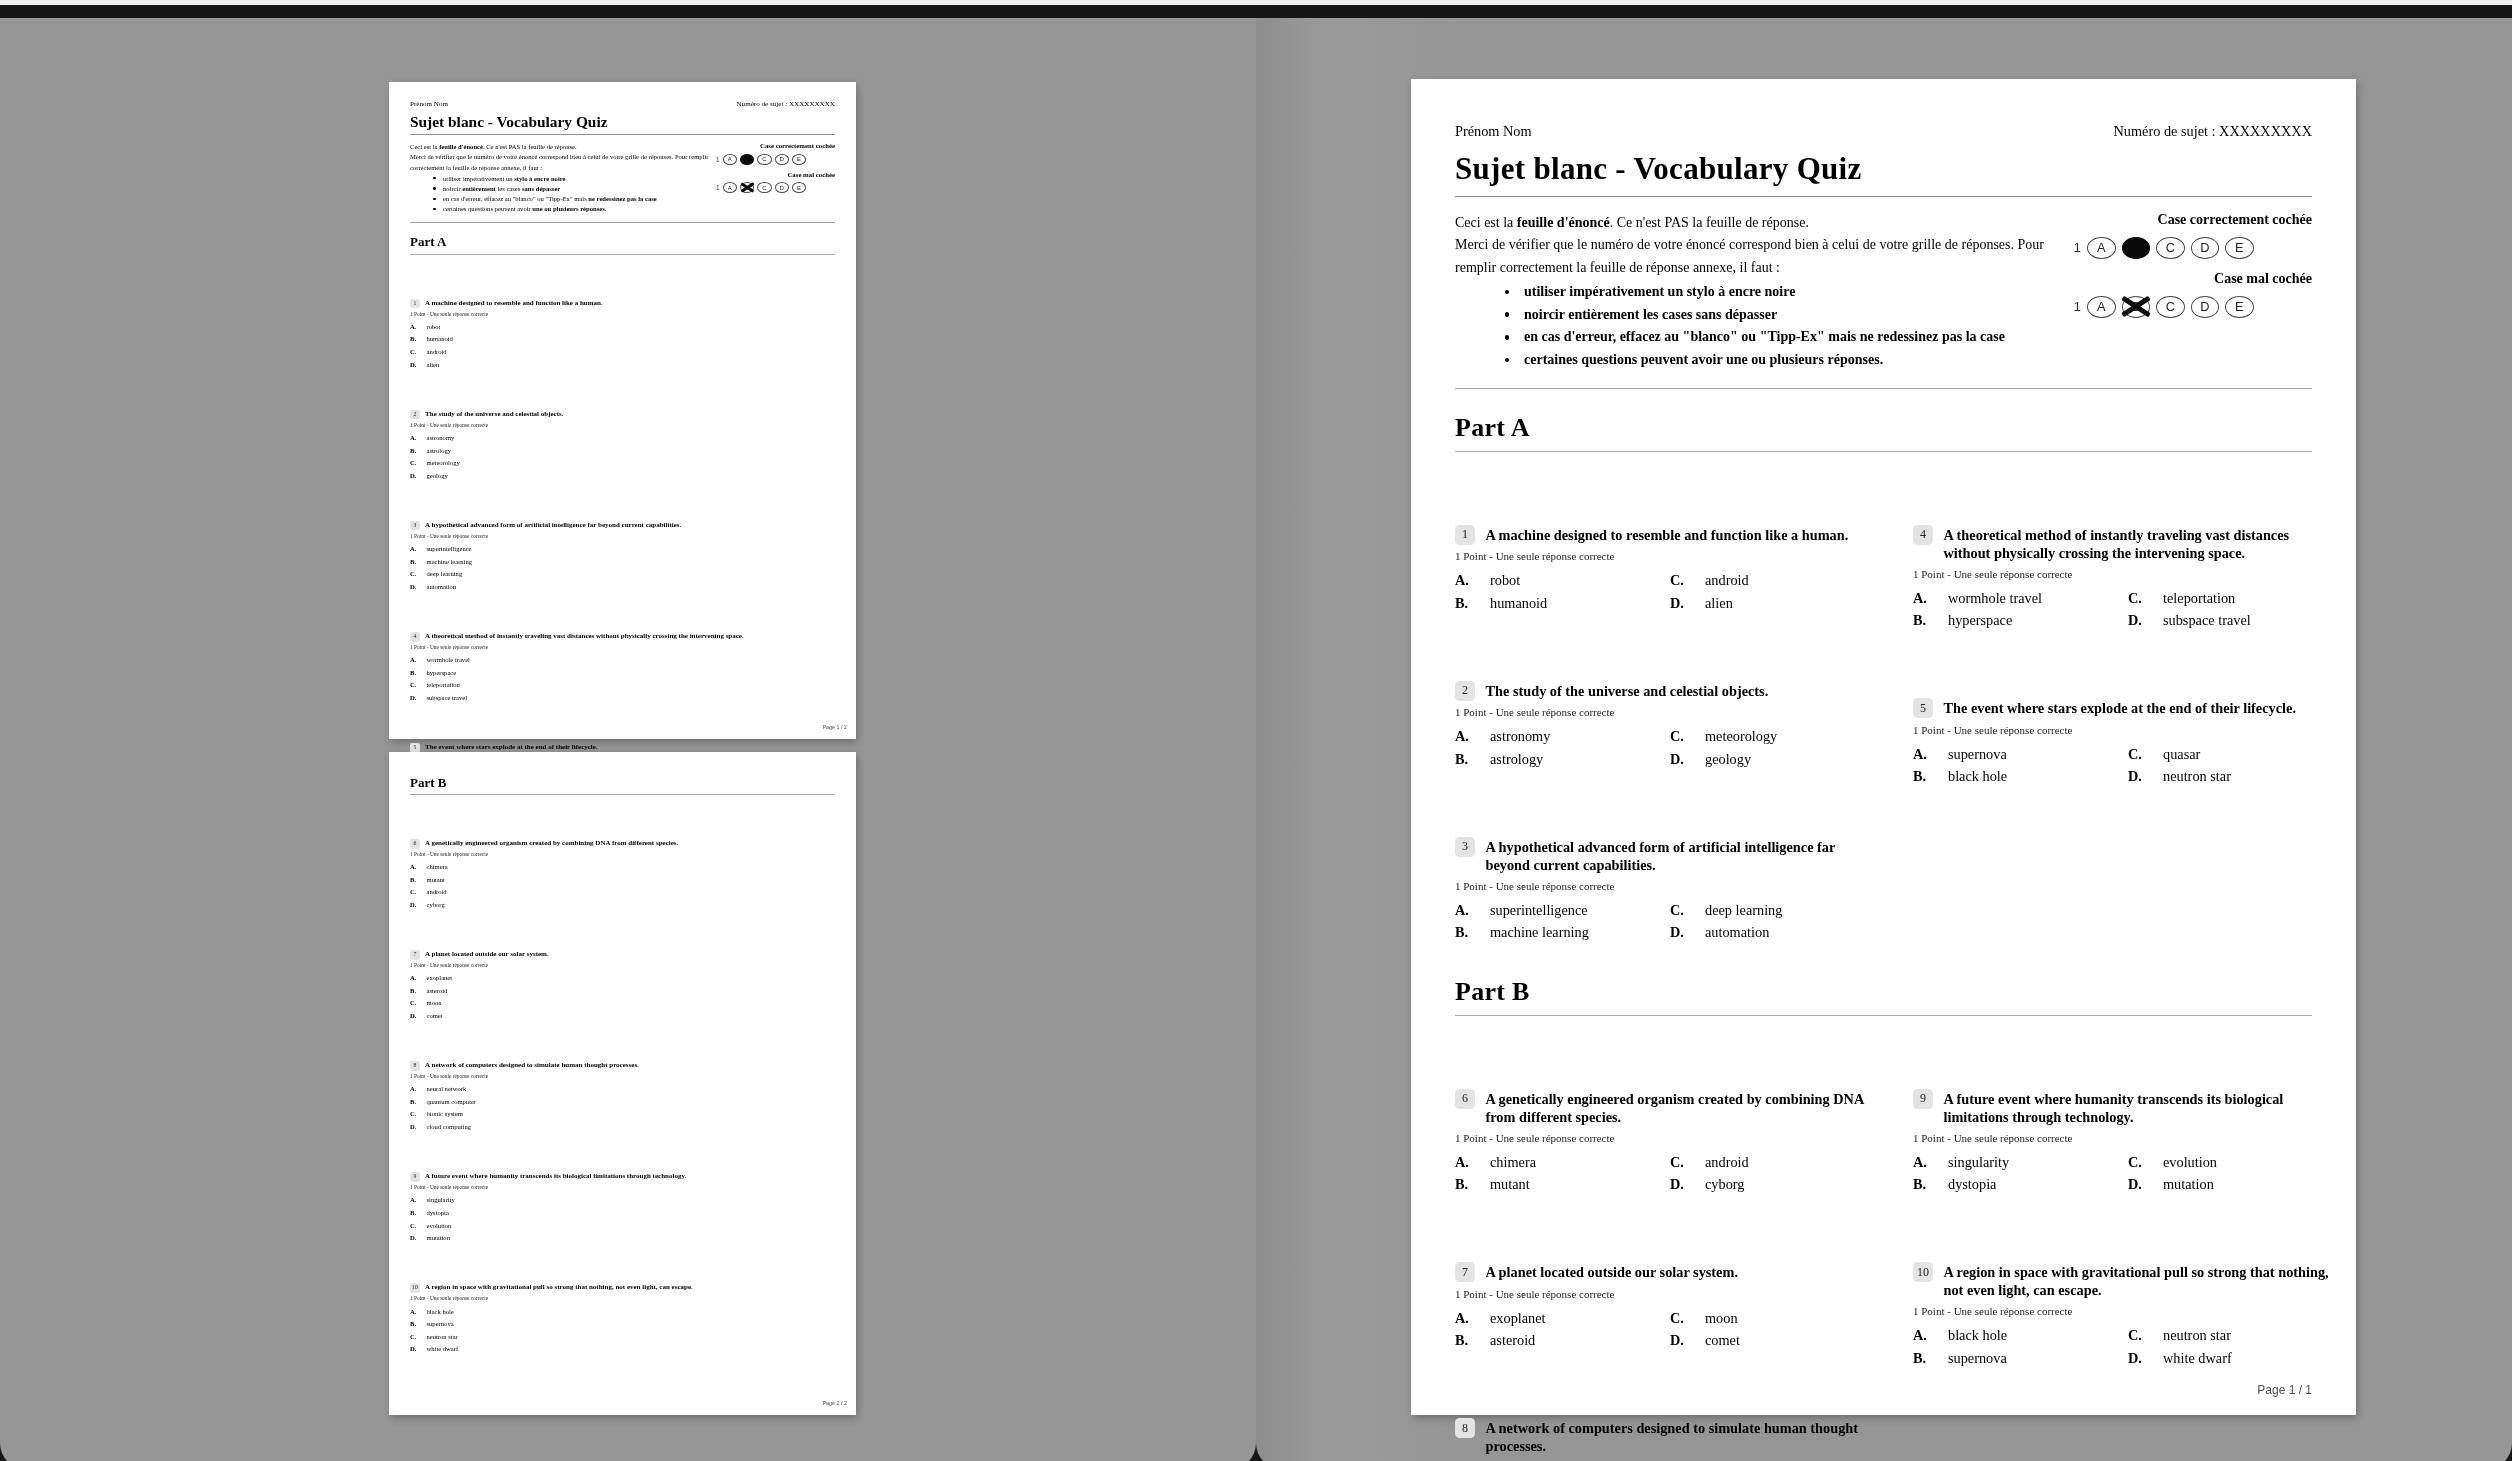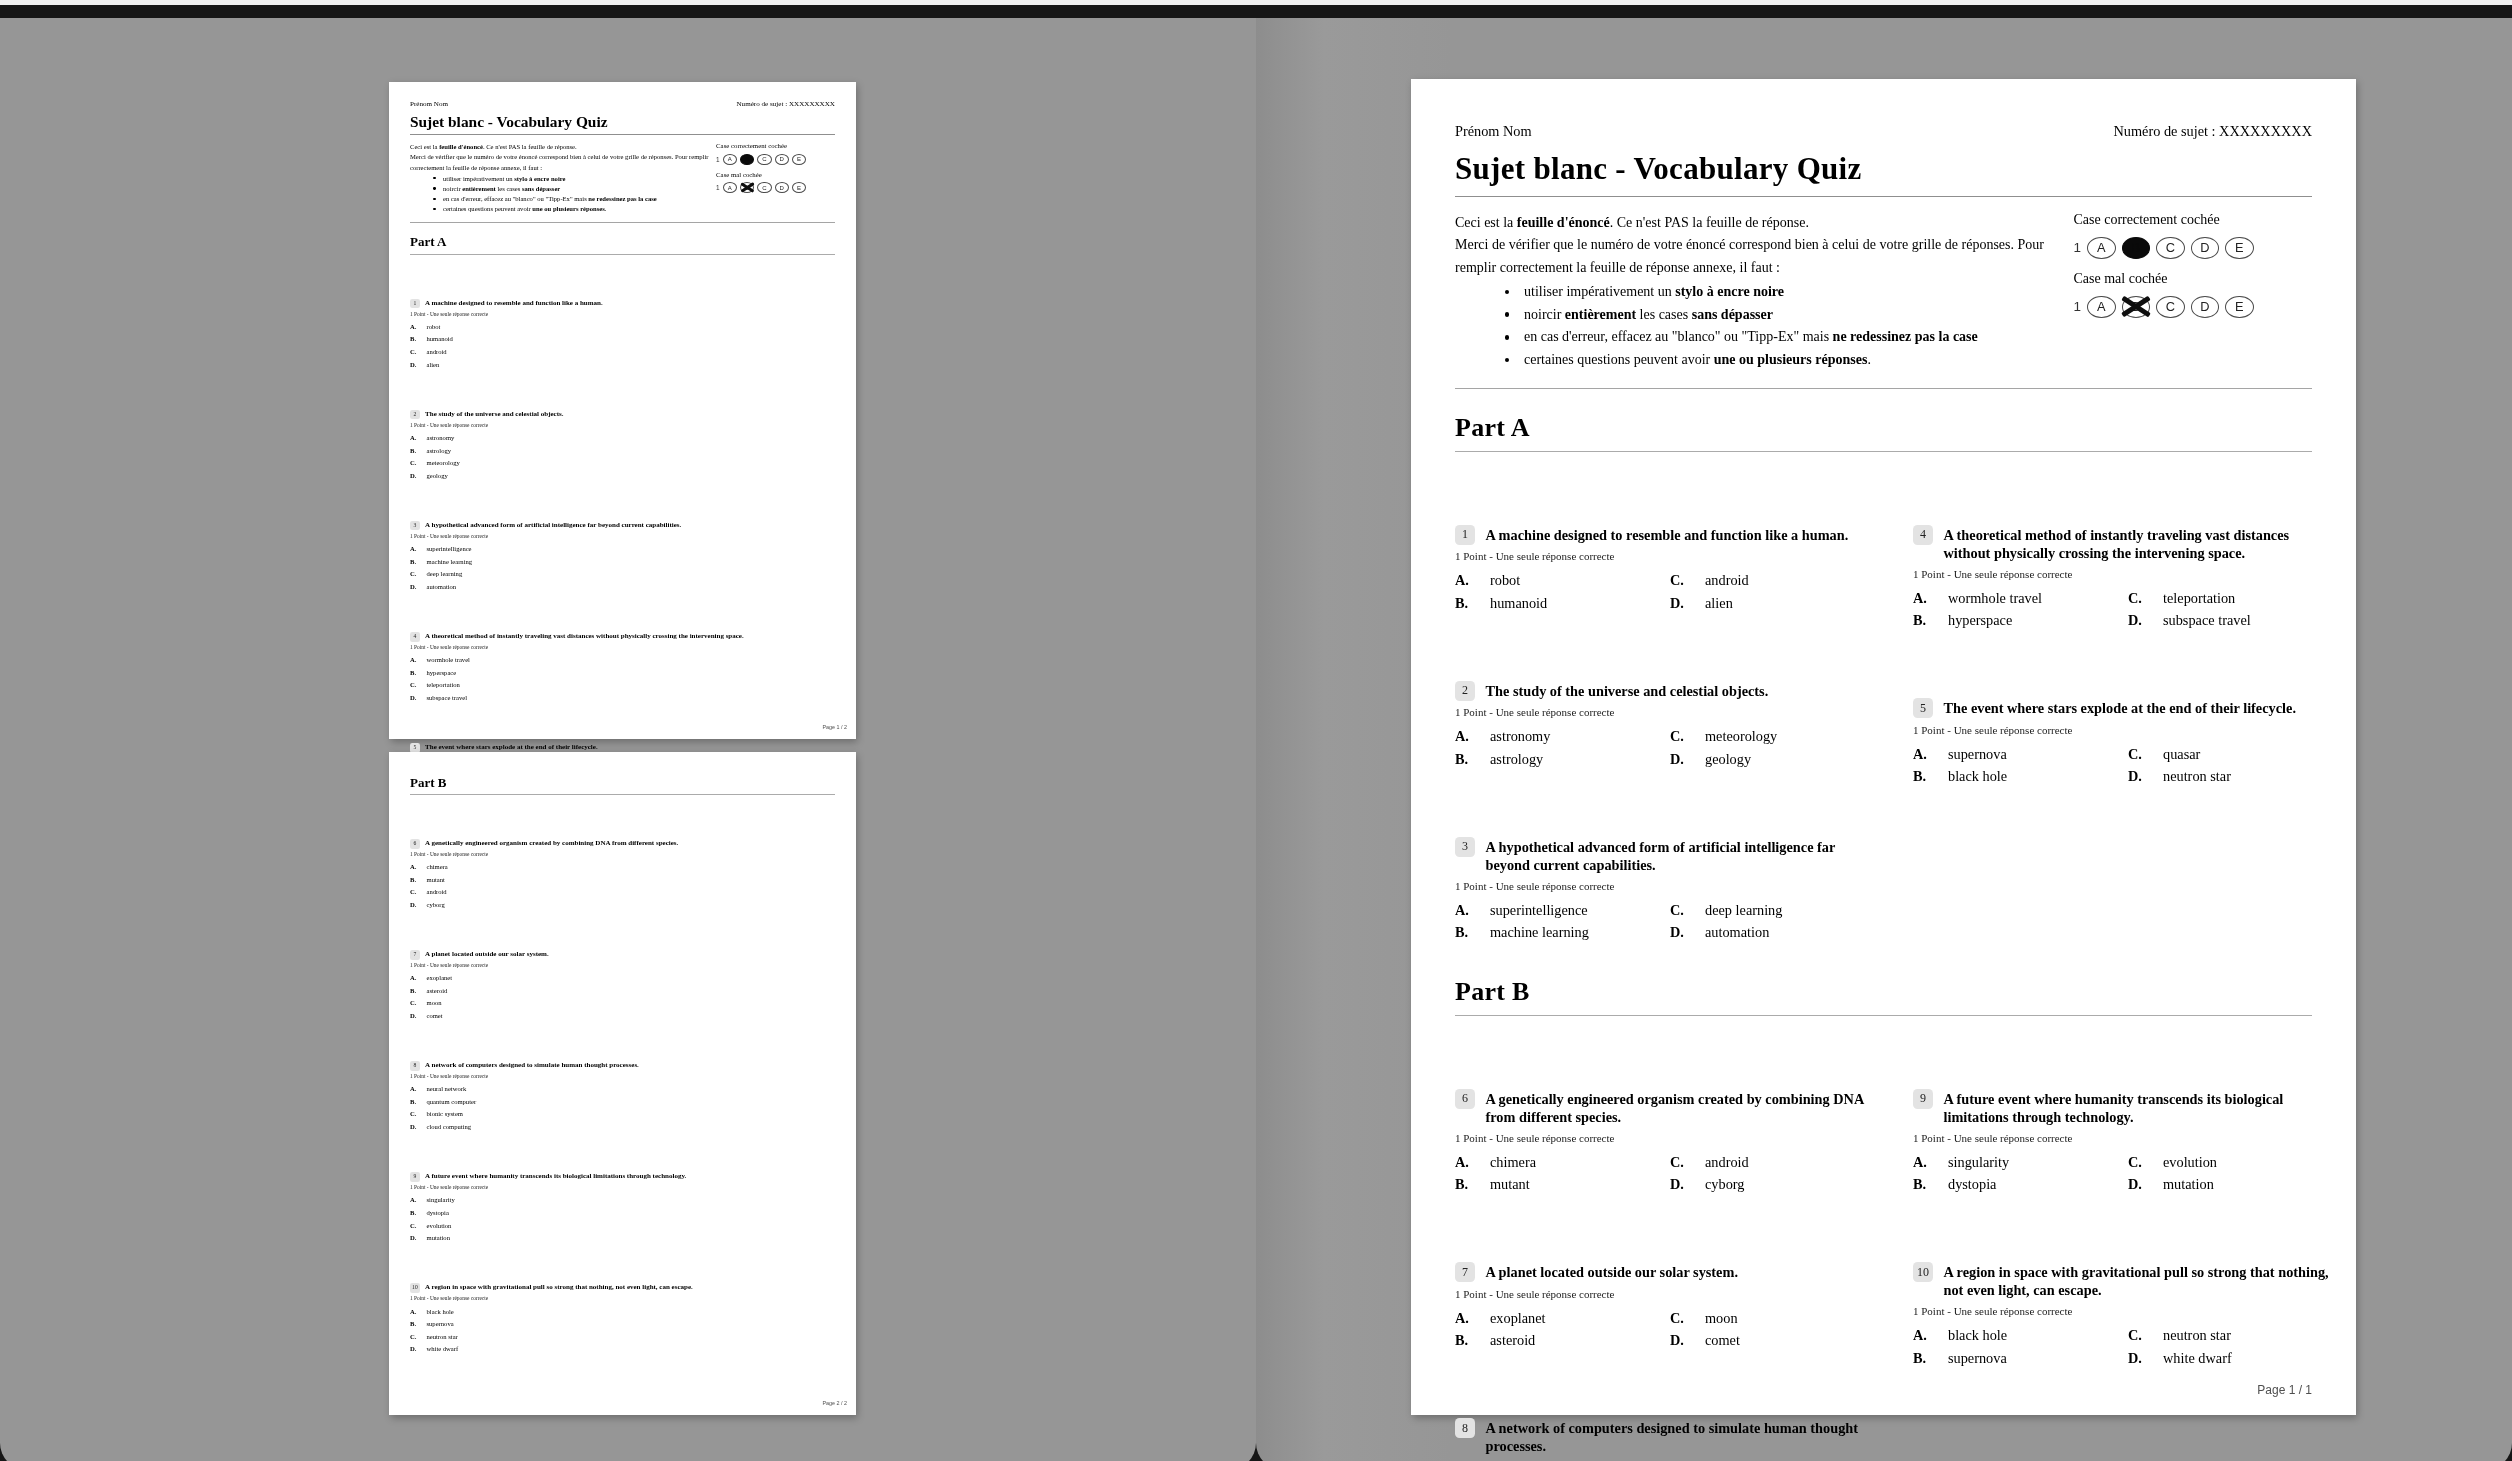--- a/index.html
+++ b/index.html
@@ -13,24 +13,24 @@
   .pg{position:absolute;background:#ffffff;box-shadow:2.3px 3px 7.5px rgba(0,0,0,0.28);color:#000;}
 
   
   .pg-main{left:155px;top:61px;width:945px;height:1336px;}
   .pg-main .doc-header{display:flex;justify-content:space-between;margin:44px 44px 0;font-size:14.3px;}
   .pg-main .doc-title{margin:10.5px 44px 0;font-size:31px;font-weight:700;letter-spacing:0.3px;}
   .pg-main .title-rule{margin:9px 44px 0;border-top:1.5px solid #8f8f8f;}
   .pg-main .intro-wrap{display:flex;justify-content:space-between;margin:15px 44px 0;gap:16px;}
   .pg-main .intro-left{width:634px;font-size:14px;line-height:1.62;}
   .pg-main .intro-left ul{margin:1.5px 0 0;padding:0 0 0 69px;list-style:none;}
-  .pg-main .intro-left li{position:relative;}
+  .pg-main .intro-left li{position:relative;font-weight:bold;}
   .pg-main .intro-left li::before{content:"";position:absolute;left:-19.5px;top:.62em;width:4.5px;height:4.5px;border-radius:50%;background:#000;}
   .pg-main .legend{width:251px;font-size:14px;}
-  .legend-label{font-weight:400;}
+  .legend-label{font-weight:700;text-align:right;}
   .legend-row{display:flex;align-items:center;gap:6px;margin:9px 0 12px;}
   .legend-num{font-family:"Liberation Sans",sans-serif;color:#333;}
   .pg-main .legend-num{font-size:13.5px;}
   .bubble{position:relative;display:flex;align-items:center;justify-content:center;
           border:1.5px solid #4a4a4a;border-radius:50%;font-family:"Liberation Sans",sans-serif;color:#222;box-sizing:border-box;}
   .pg-main .bubble{width:28.5px;height:22px;font-size:12.8px;}
   .bubble.filled{background:#0a0a0a;border-color:#0a0a0a;color:#0a0a0a;}
   .bubble.crossed::before,.bubble.crossed::after{content:"";position:absolute;left:-10%;right:-10%;top:50%;background:#0e0e0e;border-radius:1.5px;}
   .pg-main .bubble.crossed::before,.pg-main .bubble.crossed::after{height:5.3px;margin-top:-2.6px;}
   .bubble.crossed::before{transform:rotate(33deg);}

